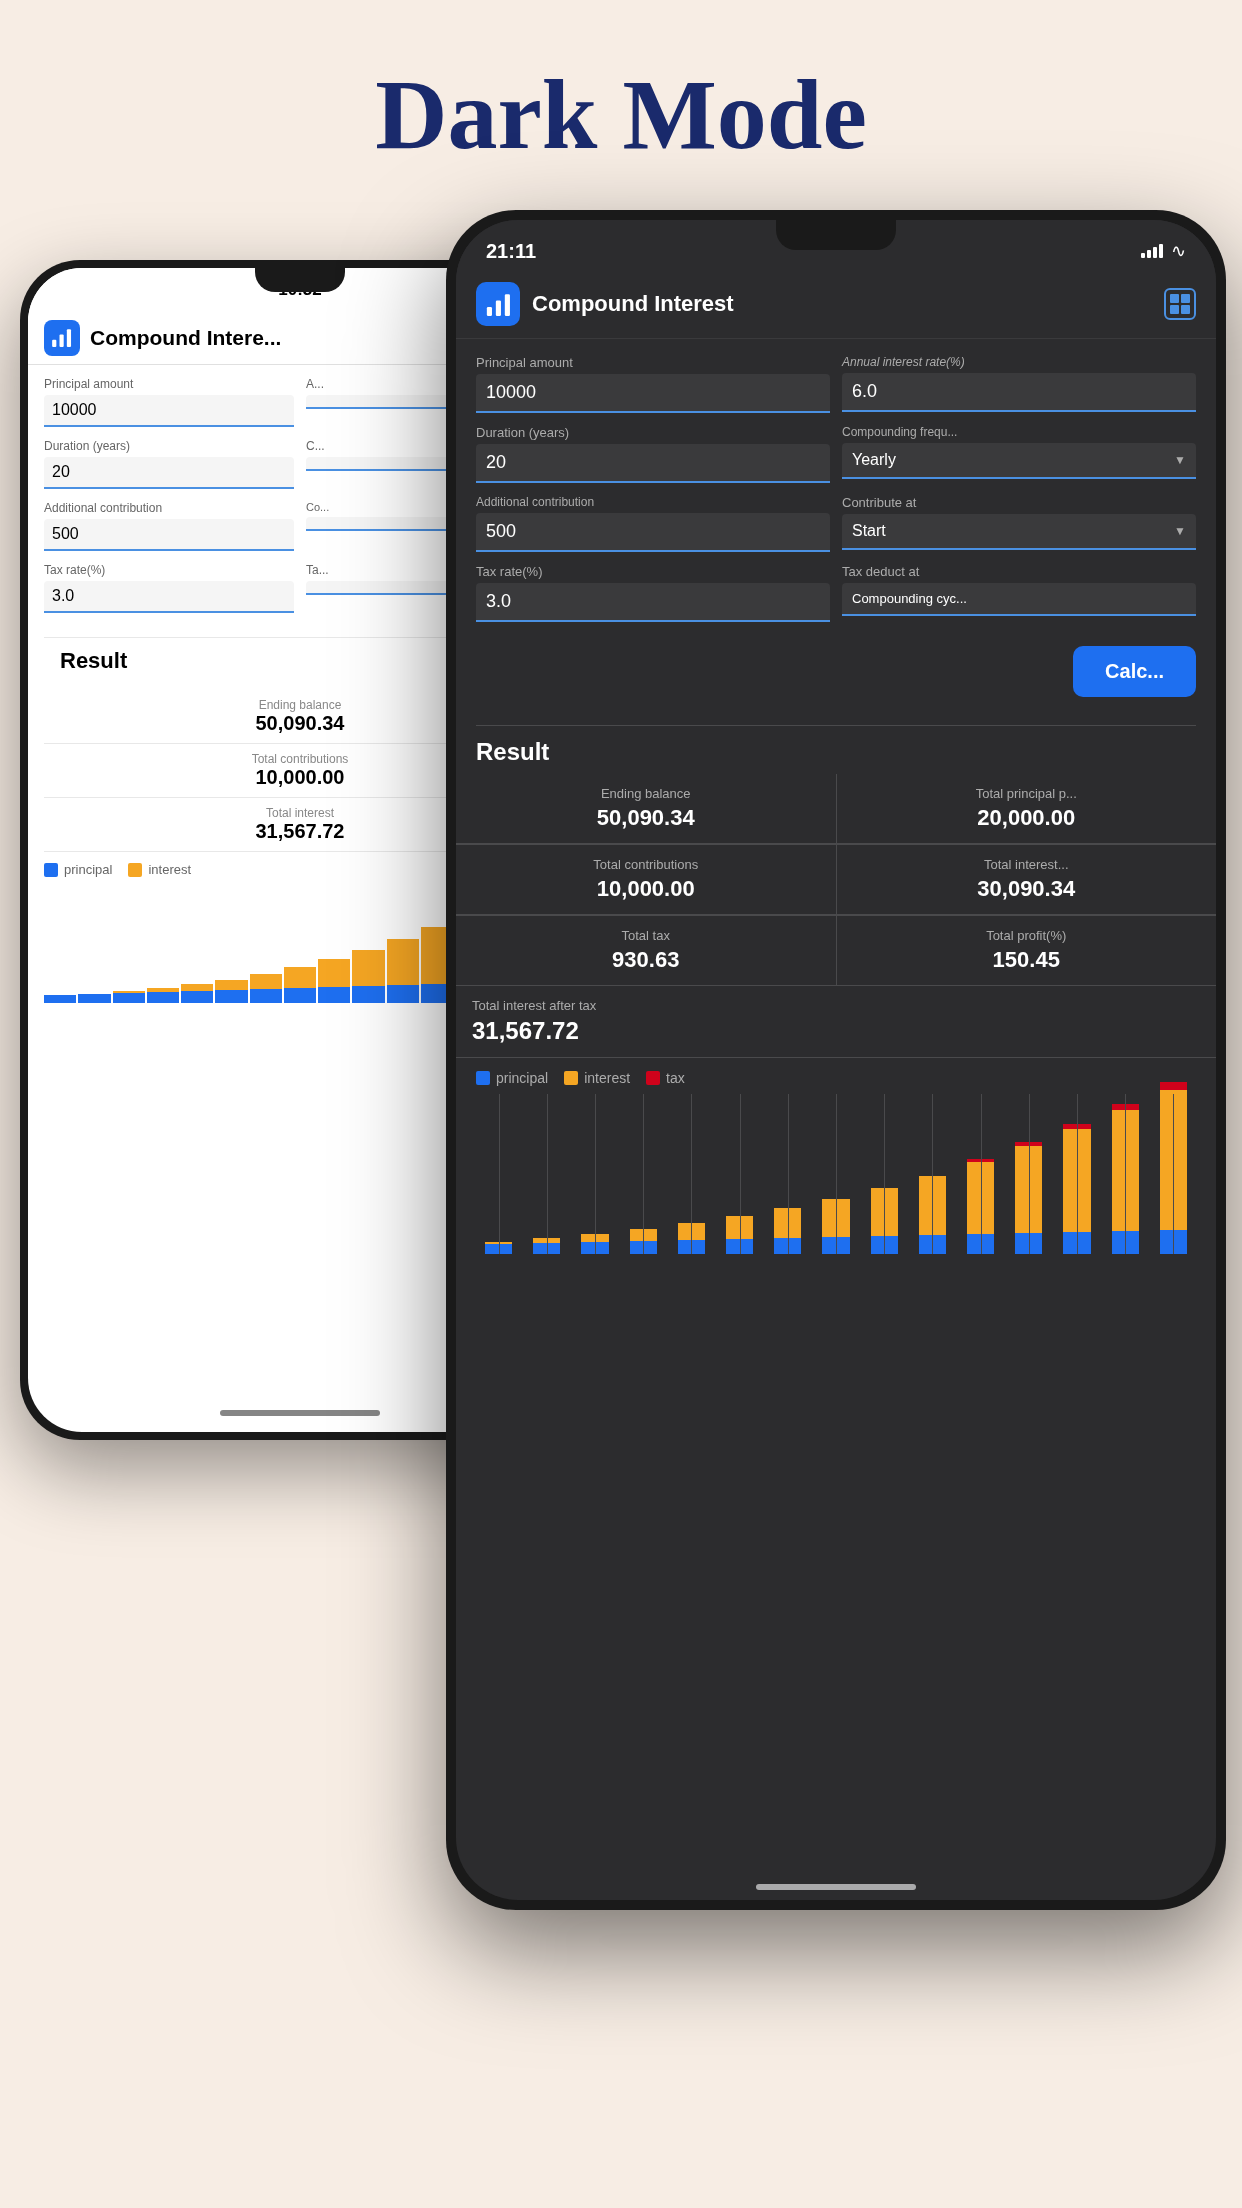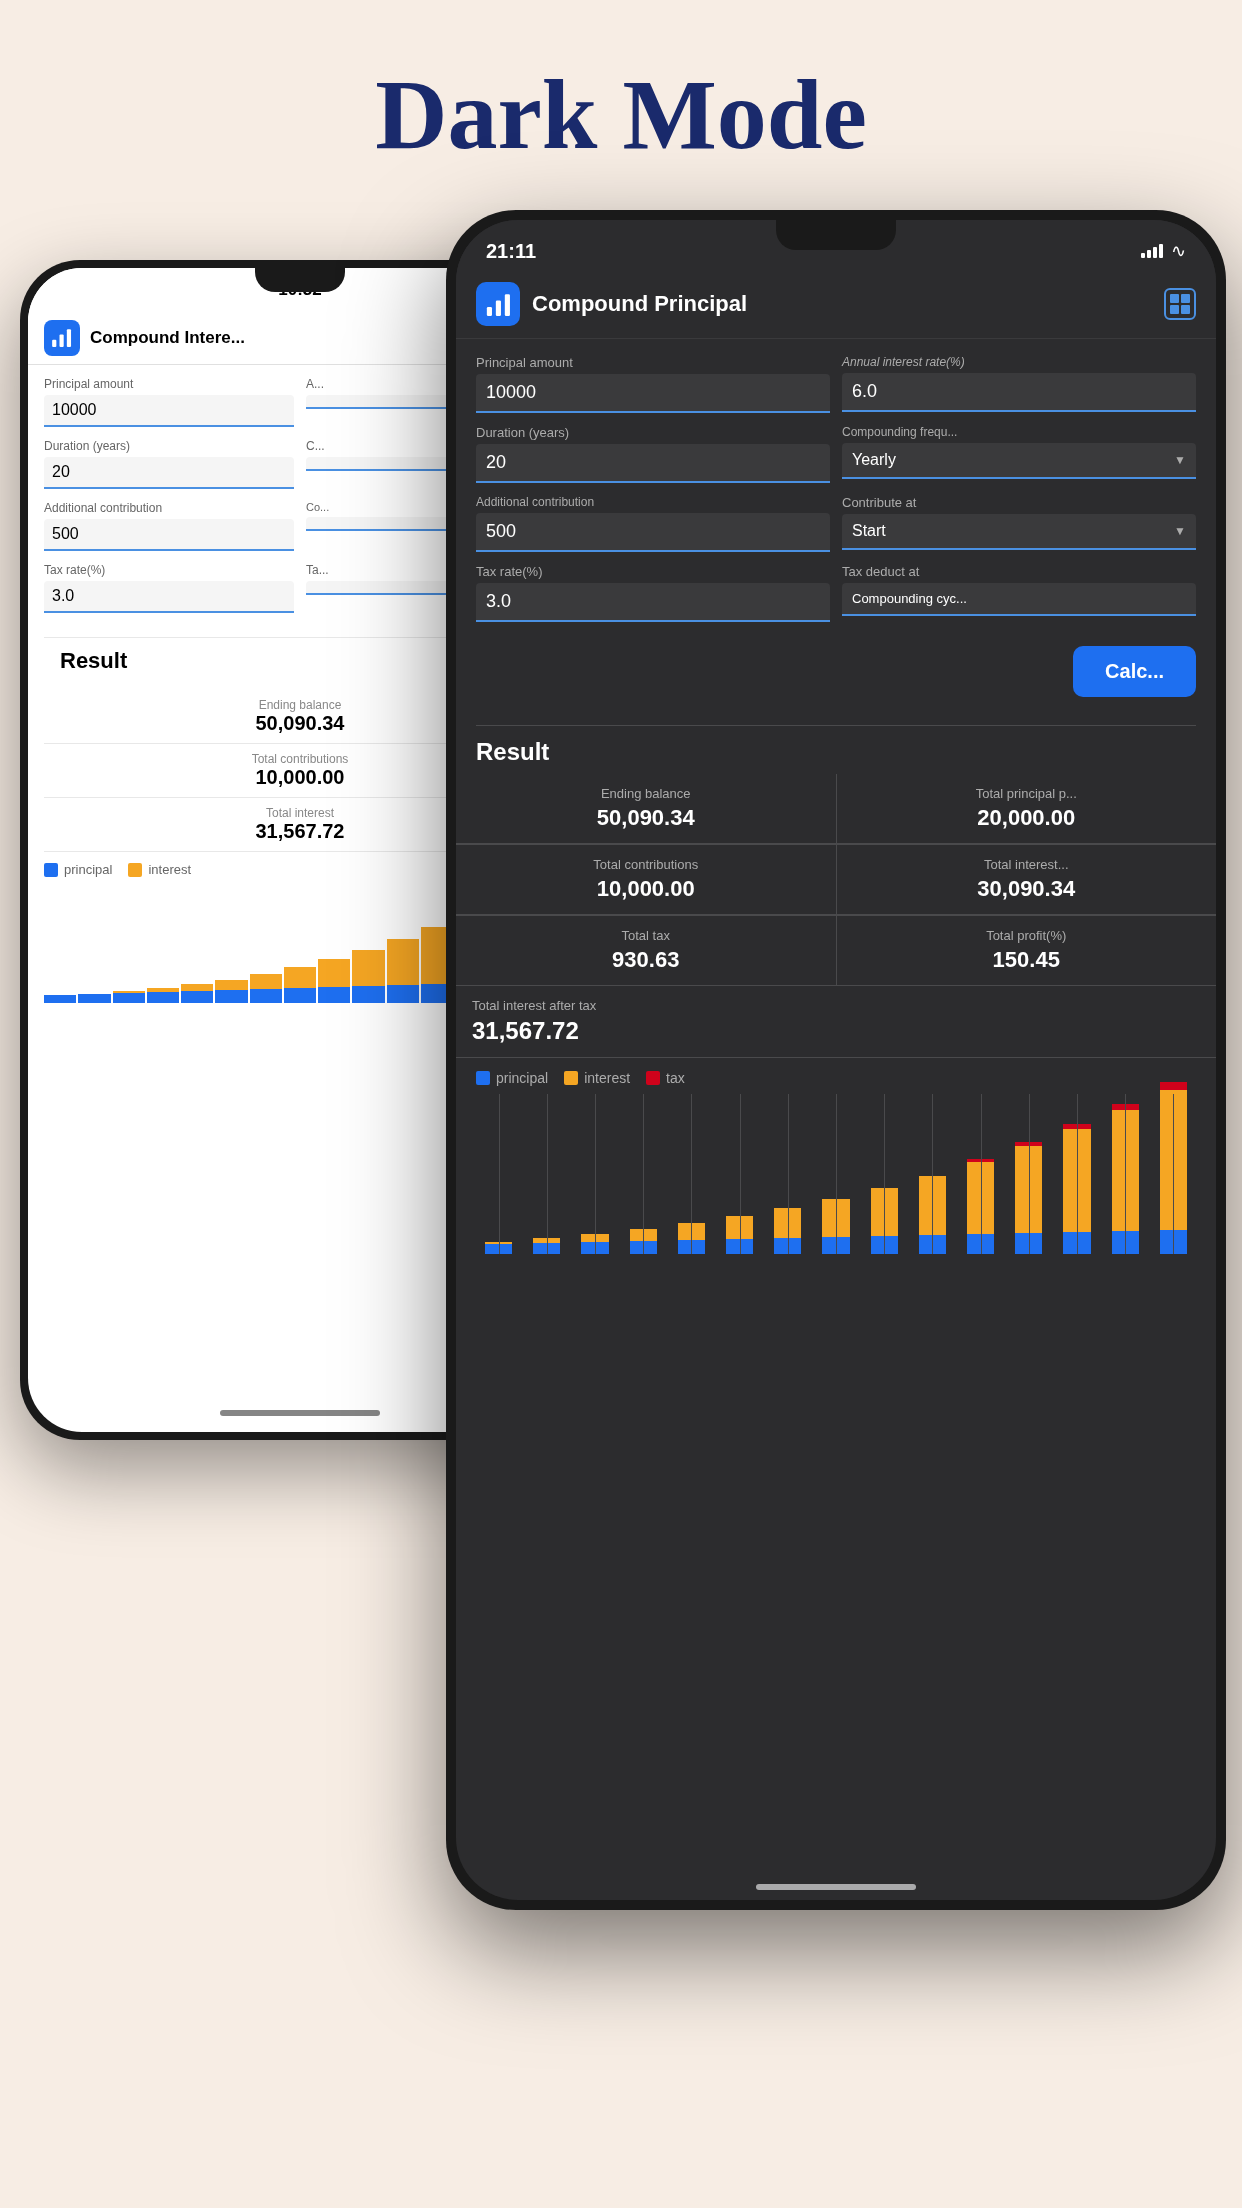--- a/index.html
+++ b/index.html
@@ -409,21 +409,21 @@
         </div>
 
         <div class="app-header-light">
           <div class="app-icon-small">
             <svg viewBox="0 0 24 24" fill="none">
               <rect x="3" y="14" width="4" height="7" fill="white" rx="1"></rect>
               <rect x="10" y="9" width="4" height="12" fill="white" rx="1"></rect>
               <rect x="17" y="4" width="4" height="17" fill="white" rx="1"></rect>
             </svg>
           </div>
-          <span class="app-title-light" style="font-size:17px;overflow:hidden;white-space:nowrap;">Compound Intere...</span>
+          <span class="app-title-light" style="font-size:21px;overflow:hidden;white-space:nowrap;">Compound Intere...</span>
         </div>
 
         <div class="form-light">
           <div class="form-row">
             <div class="form-group">
               <span class="form-label-light">Principal amount</span>
               <div class="form-input-light">
                 <span>10000</span>
               </div>
             </div>
@@ -610,21 +610,21 @@
         </div>
 
         <div class="app-header-dark">
           <div class="app-icon">
             <svg viewBox="0 0 24 24" fill="none">
               <rect x="3" y="14" width="4" height="7" fill="white" rx="1"></rect>
               <rect x="10" y="9" width="4" height="12" fill="white" rx="1"></rect>
               <rect x="17" y="4" width="4" height="17" fill="white" rx="1"></rect>
             </svg>
           </div>
-          <span class="app-title-dark">Compound Principal</span>
+          <span class="app-title-dark">Compound Interest</span>
           <div class="grid-icon">
             <div class="grid-icon-cell"></div>
             <div class="grid-icon-cell"></div>
             <div class="grid-icon-cell"></div>
             <div class="grid-icon-cell"></div>
           </div>
         </div>
 
         <div class="form-dark">
           <div class="form-row">

